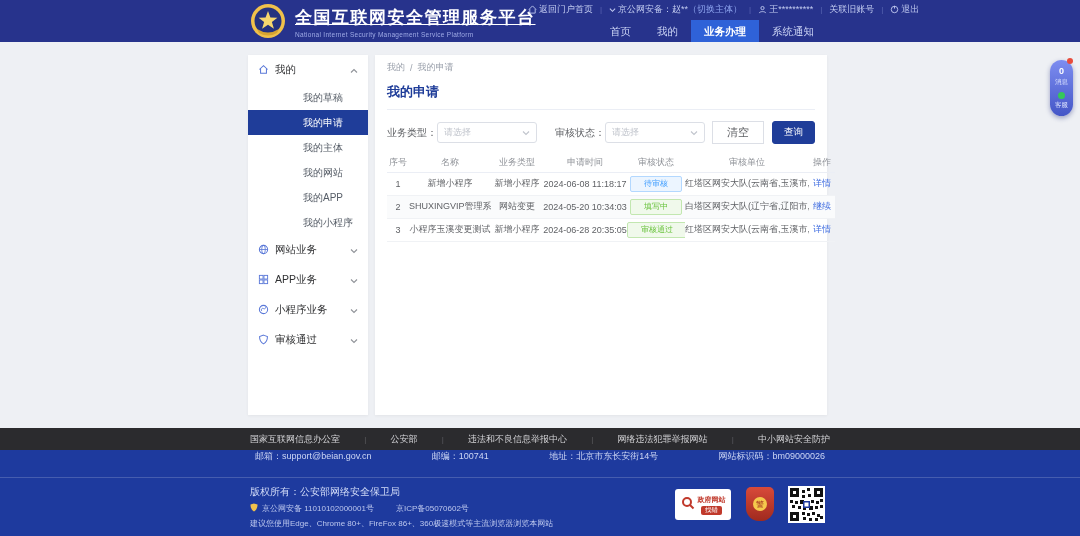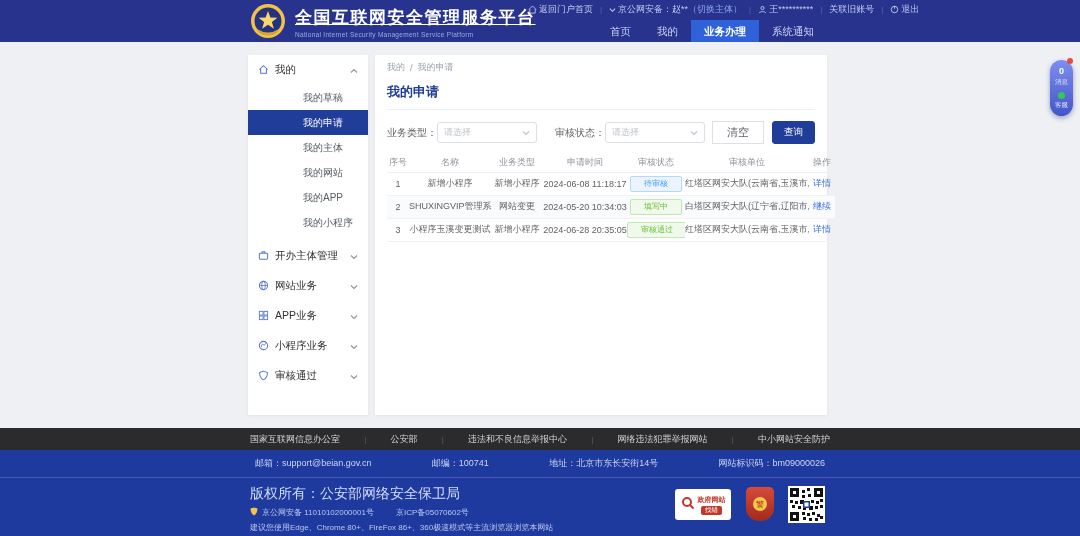--- a/index.html
+++ b/index.html
@@ -54,25 +54,25 @@
   .floatw { position:absolute; right:7px; top:60px; width:23px; height:56px; border-radius:12px; background:linear-gradient(180deg,#7d8df0,#4456c7); display:flex; flex-direction:column; align-items:center; justify-content:center; gap:2px; color:#fff; cursor:pointer; box-shadow:0 2px 5px rgba(30,40,120,.4); }
   .floatw .dot { position:absolute; top:-2px; right:0; width:6px; height:6px; border-radius:50%; background:#e74c3c; }
   .floatw .cnt { font-size:9px; font-weight:bold; }
   .floatw .lbl { font-size:6.5px; color:#dfe5ff; }
   .floatw .gdot { width:7px; height:7px; border-radius:50%; background:#35c759; margin-top:3px; }
 
   
   .f-black { position:absolute; top:428px; left:0; right:0; height:22px; background:#2b2b2e; display:flex; align-items:center; padding:9px 250px; justify-content:space-between; }
   .f-black .flink { color:#d5d5d8; font-size:9px; cursor:pointer; white-space:nowrap; }
   .f-black .fsep { color:#5c5c60; font-size:8px; }
-  .f-blue { position:absolute; top:450px; left:0; right:0; height:27px; background:#1e3a9e; display:flex; align-items:center; padding:0 255px; justify-content:space-between; }
+  .f-blue { position:absolute; top:450px; left:0; right:0; height:27px; background:#1e3a9e; display:flex; align-items:flex-start; padding:0 255px; justify-content:space-between; }
   .f-blue .finfo { color:#cdd6f4; font-size:9px; white-space:nowrap; }
   .f-bottom { position:absolute; top:477px; left:0; right:0; height:59px; background:#1e3a9e; border-top:1px solid rgba(255,255,255,.18); }
   .f-left { position:absolute; left:250px; top:7px; display:flex; flex-direction:column; gap:4px; }
-  .f-left .l1 { color:#d3dcf8; font-size:14px; }
+  .f-left .l1 { color:#d3dcf8; font-size:10px; }
   .f-left .l2 { color:#bcc7ee; font-size:8px; display:flex; align-items:center; gap:4px; }
   .f-left .l2 .gap { width:14px; }
   .f-left .l3 { color:#bcc7ee; font-size:8px; }
   .badge-find { position:absolute; left:675px; top:11px; width:56px; height:31px; background:#fff; border-radius:3px; display:flex; align-items:center; justify-content:center; gap:3px; cursor:pointer; }
   .badge-find .tcol { display:flex; flex-direction:column; align-items:center; }
   .badge-find .t1 { color:#c0392b; font-size:7px; font-weight:bold; white-space:nowrap; }
   .badge-find .t2 { color:#fff; background:#c0392b; font-size:6.5px; padding:0 4px; border-radius:2px; margin-top:1px; }
   .badge-police { position:absolute; left:746px; top:9px; width:28px; height:34px; background:linear-gradient(180deg,#d84a3a,#a02a1e); border-radius:5px 5px 13px 13px; display:flex; align-items:center; justify-content:center; cursor:pointer; }
   .badge-police .inner { width:14px; height:14px; border-radius:50%; background:#f5c84c; display:flex; align-items:center; justify-content:center; font-size:8px; color:#a02a1e; }
   .qr { position:absolute; left:788px; top:8px; width:37px; height:37px; background:#fff; padding:2px; cursor:pointer; }
@@ -158,34 +158,20 @@
           </svg>
       </span>
     </div>
     <div class="ssub" data-interactable="true">我的草稿</div>
     <div class="ssub active" data-interactable="true">我的申请</div>
     <div class="ssub" data-interactable="true">我的主体</div>
     <div class="ssub" data-interactable="true">我的网站</div>
     <div class="ssub" data-interactable="true">我的APP</div>
     <div class="ssub" data-interactable="true">我的小程序</div>
 
-    <div class="sgroup" style="margin-top:6px" data-interactable="true">
-      <span data-interactable="false">
-        <svg width="11" height="11" viewBox="0 0 12 12">
-            <rect x="1.5" y="3.5" width="9" height="6.5" rx="1" fill="none" stroke="#5a78d8" stroke-width="1.1"></rect>
-            <path d="M4.5 3.5 V2 H7.5 V3.5" fill="none" stroke="#5a78d8" stroke-width="1.1"></path>
-          </svg>
-      </span>
-      <span class="lab" data-interactable="false">开办主体管理</span>
-      <span data-interactable="false">
-        <svg width="8" height="6" viewBox="0 0 8 6">
-            <polyline points="1,1.5 4,4.5 7,1.5" fill="none" stroke="#909399" stroke-width="1.1"></polyline>
-          </svg>
-      </span>
-    </div>
     <div class="sgroup" data-interactable="true">
       <span data-interactable="false">
         <svg width="11" height="11" viewBox="0 0 12 12">
             <circle cx="6" cy="6" r="4.5" fill="none" stroke="#5a78d8" stroke-width="1.1"></circle>
             <ellipse cx="6" cy="6" rx="2" ry="4.5" fill="none" stroke="#5a78d8" stroke-width="0.9"></ellipse>
             <line x1="1.5" y1="6" x2="10.5" y2="6" stroke="#5a78d8" stroke-width="0.9"></line>
           </svg>
       </span>
       <span class="lab" data-interactable="false">网站业务</span>
       <span data-interactable="false">

